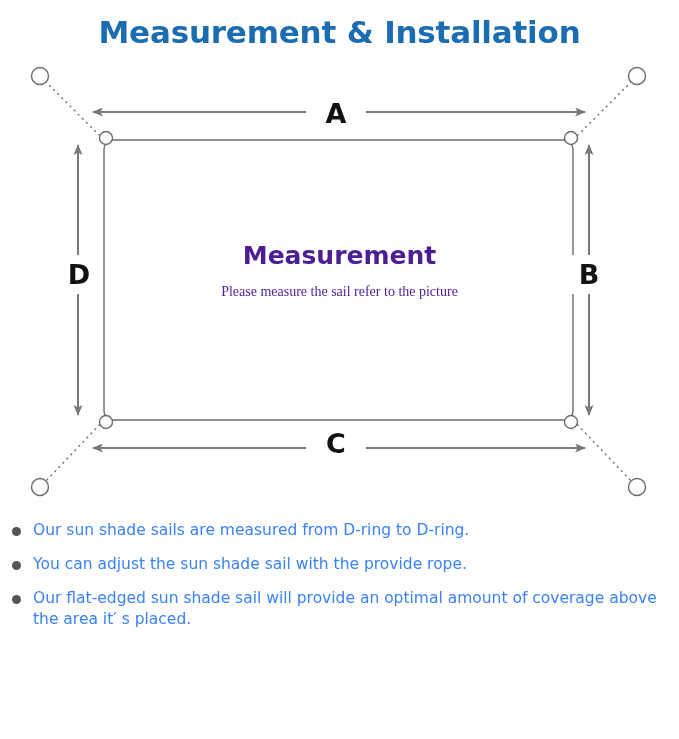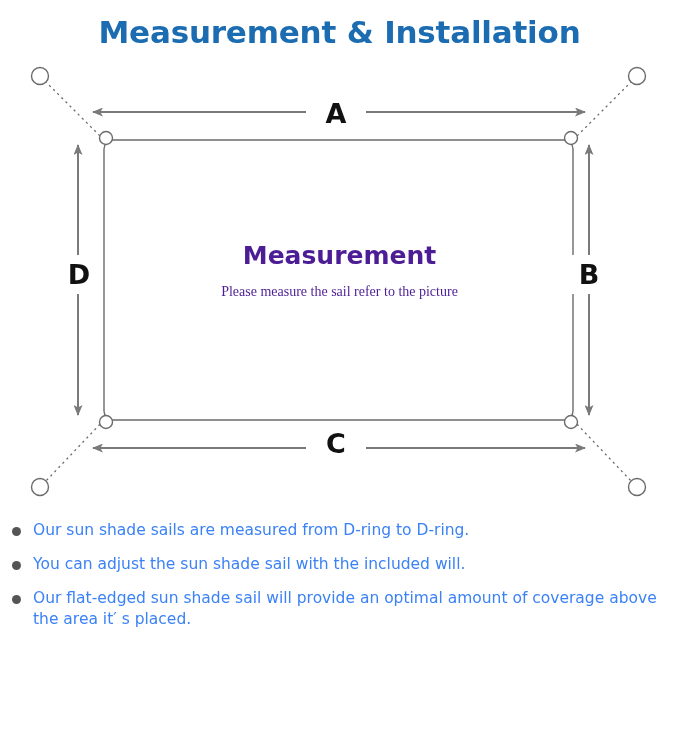--- a/index.html
+++ b/index.html
@@ -179,20 +179,20 @@
 
   <div class="note-row">
     <span class="note-bullet"></span>
     <span class="note-text">Our sun shade sails are measured from D-ring to D-ring.</span>
   </div>
 
 
 
   <div class="note-row">
     <span class="note-bullet"></span>
-    <span class="note-text">You can adjust the sun shade sail with the included will.</span>
+    <span class="note-text">You can adjust the sun shade sail with the provide rope.</span>
   </div>
 
   <div class="note-row">
     <span class="note-bullet"></span>
     <span class="note-text">Our flat-edged sun shade sail will provide an optimal amount of coverage above the area it′ s placed.</span>
   </div>
 </div>
 
 </body></html>

